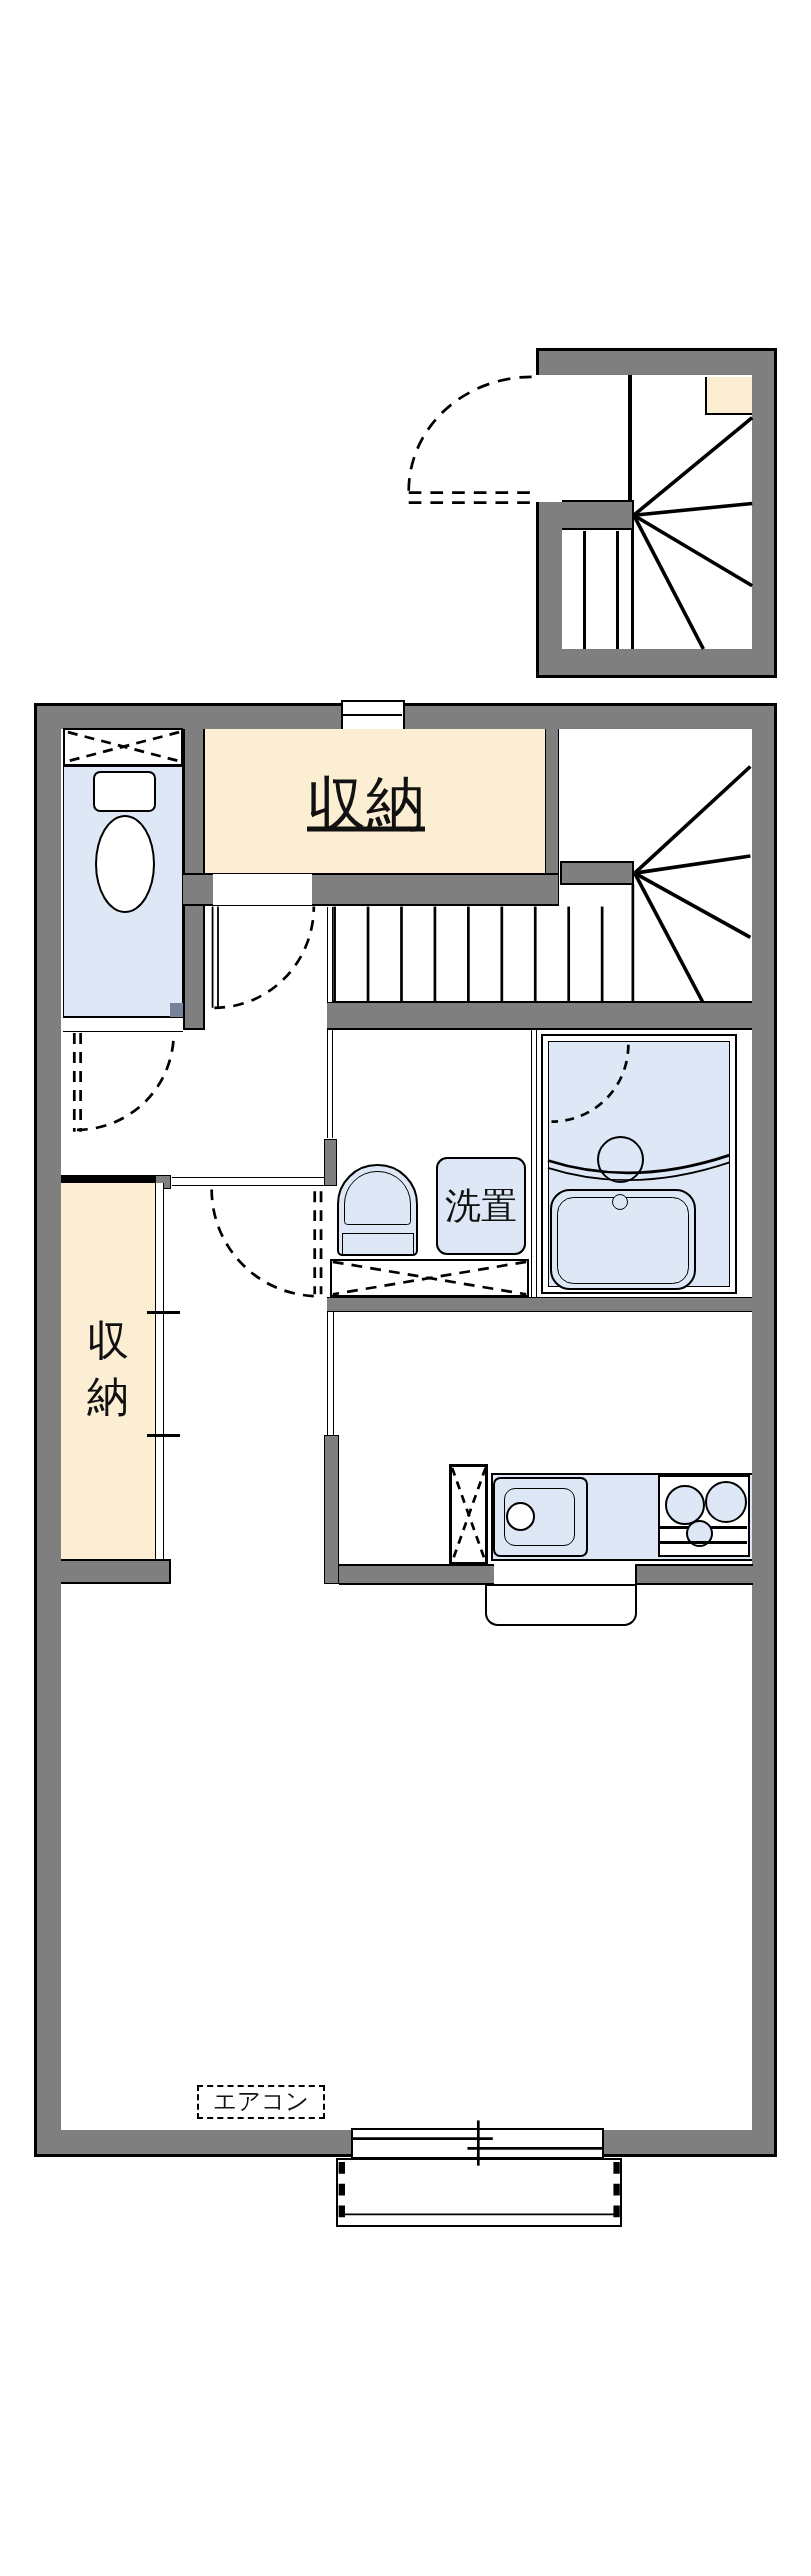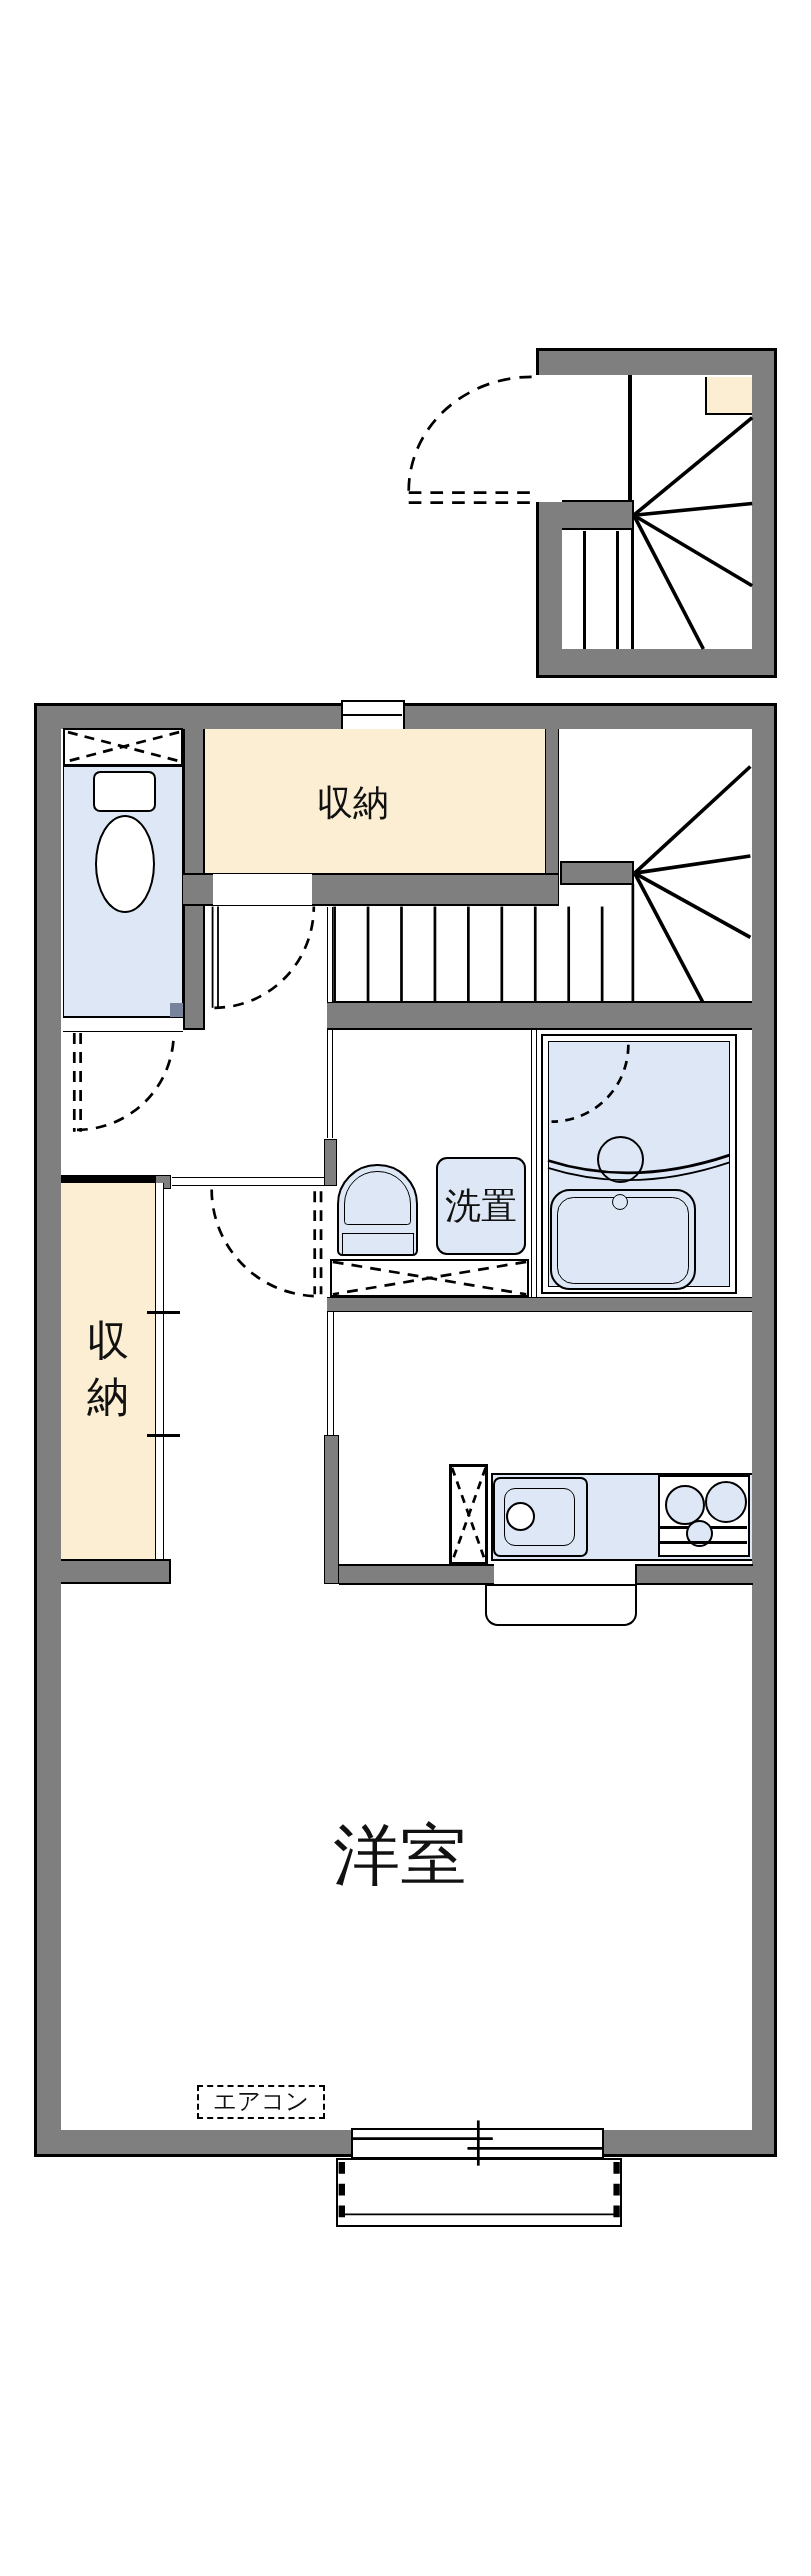--- a/index.html
+++ b/index.html
@@ -186,21 +186,20 @@
         <path d="M529,2346 V2396"></path>
     </g>
 
     <g stroke="#000" stroke-width="7" stroke-dasharray="13 11">
       <path d="M378,2392 V2458"></path>
         <path d="M682,2392 V2458"></path>
     </g>
     <path d="M378,2450 H682" stroke="#000" stroke-width="2"></path>
   </svg>
 
-  <div class="label" style="left:353px;top:803px;font-size:36px;">収納</div>
+  <div class="label" style="left:366px;top:803px;font-size:59px;text-decoration:underline;">収納</div>
   <div class="label" style="left:108px;top:1341px;font-size:42px;">収</div>
   <div class="label" style="left:108px;top:1397px;font-size:42px;">納</div>
   <div class="label" style="left:481px;top:1206px;font-size:36px;">洗置</div>
-  <div class="label" style="left:400px;top:1855px;font-size:67px;">洋室</div>
   <div class="label" style="left:261px;top:2102px;font-size:23.5px;">エアコン</div>
 
 </div>
 
 
 </body></html>

